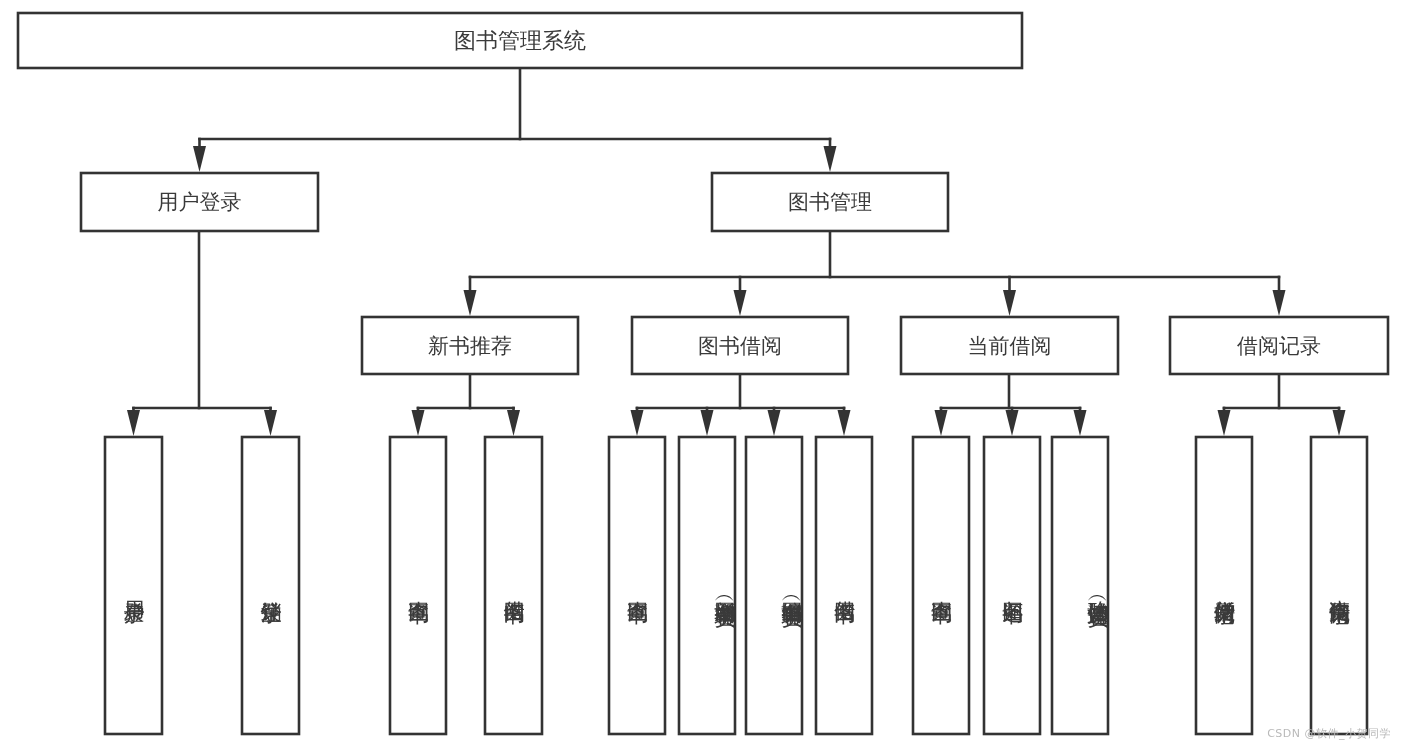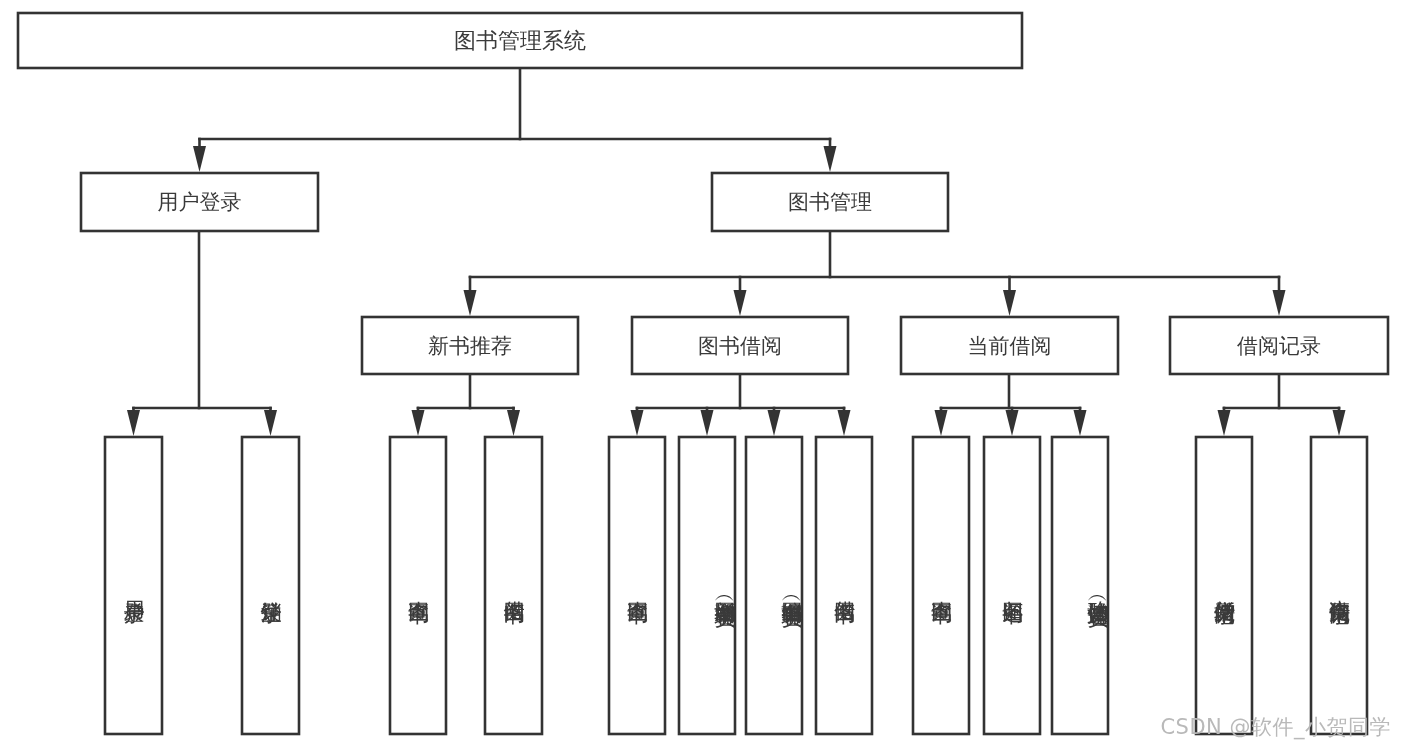--- a/index.html
+++ b/index.html
@@ -66,21 +66,21 @@
     white-space: nowrap;
     letter-spacing: 1px;
     pointer-events: none;
     text-align: center;
   }
   .watermark {
     position: absolute;
     right: 14px;
     bottom: 6px;
     font-family: "DejaVu Sans", "Liberation Sans", sans-serif;
-    font-size: 21px;
+    font-size: 11px;
     color: #b9b9b9;
     letter-spacing: 0.5px;
     white-space: nowrap;
   }
 </style>
 </head>
 <body>
 
 <div id="diagram-root">
 

